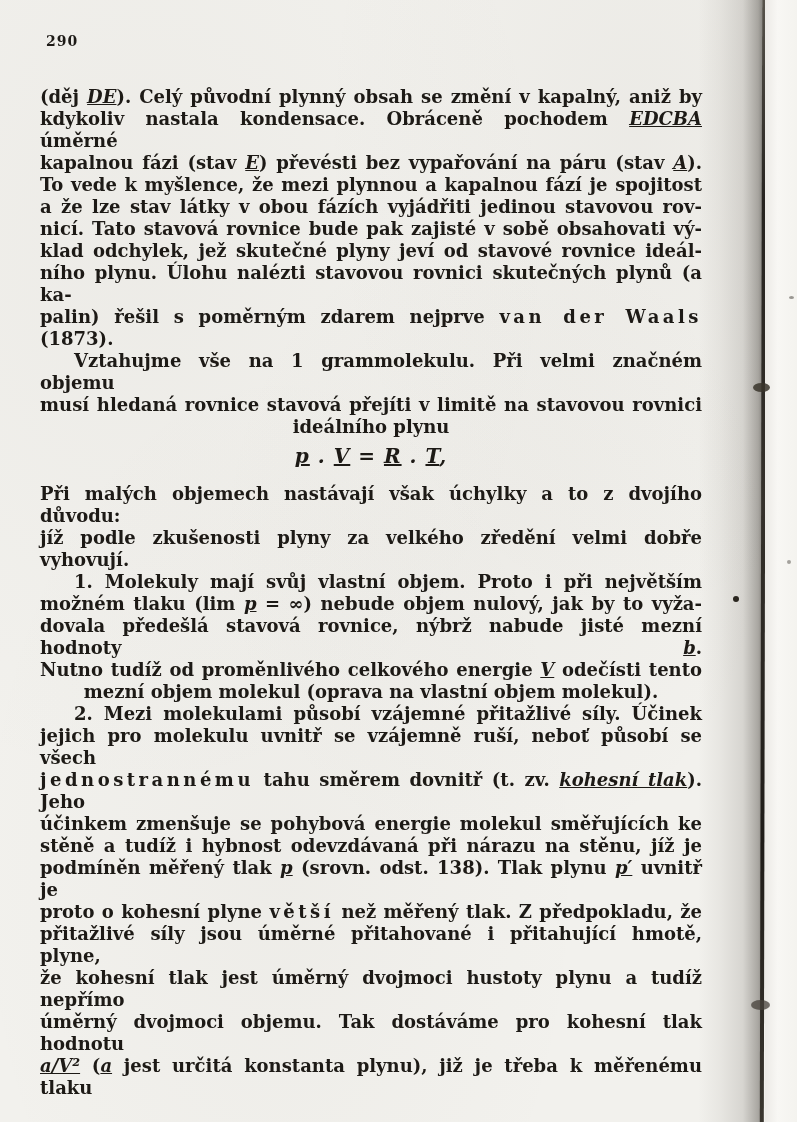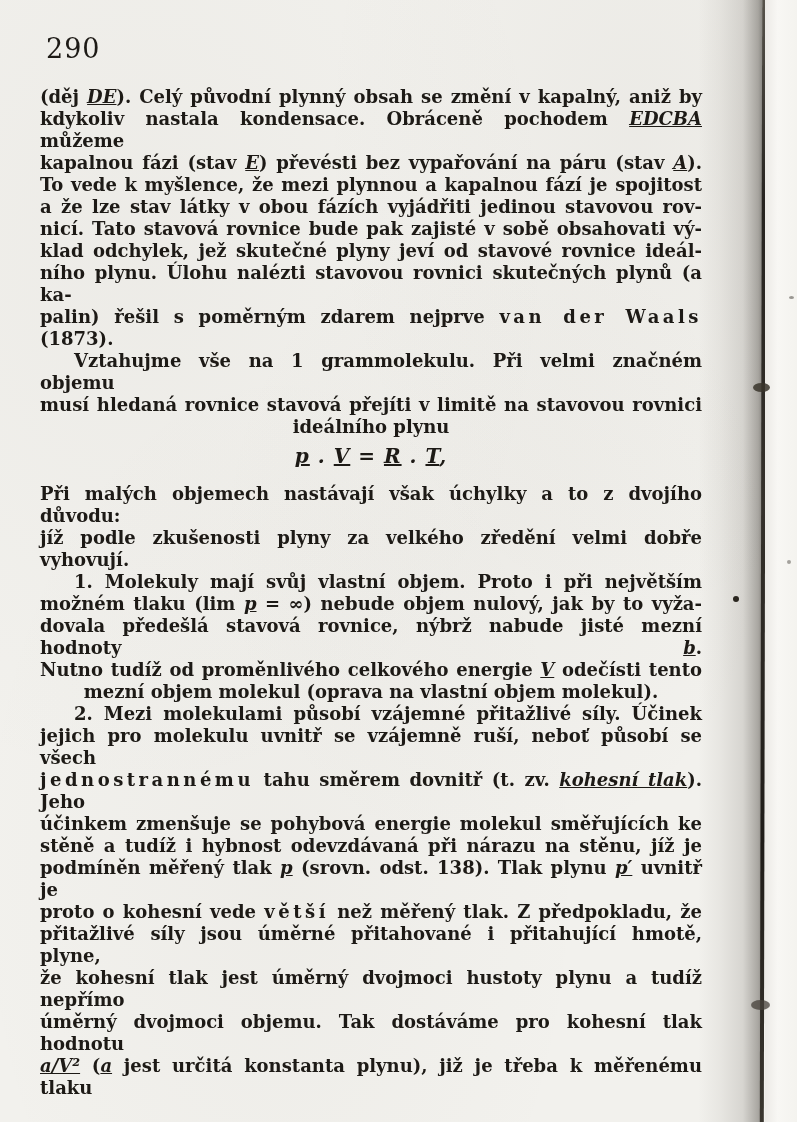--- a/index.html
+++ b/index.html
@@ -7,21 +7,21 @@
     position:relative;width:797px;height:1122px;overflow:hidden;
     background-color:var(--paper,#f2f1ed);
     background-image:
       radial-gradient(ellipse at 18% 22%, rgba(120,112,98,0.045), transparent 45%),
       radial-gradient(ellipse at 62% 48%, rgba(120,112,98,0.04), transparent 40%),
       radial-gradient(ellipse at 35% 78%, rgba(120,112,98,0.035), transparent 42%),
       radial-gradient(ellipse at 80% 12%, rgba(120,112,98,0.05), transparent 35%);
     font-family:"DejaVu Serif","Liberation Serif",serif;
     color:var(--ink,#1d1a16);
   }
-  .pageno{position:absolute;left:46px;top:33px;font-size:27px;font-weight:400;letter-spacing:1px;}
+  .pageno{position:absolute;left:46px;top:33px;font-size:14px;font-weight:700;letter-spacing:1px;}
   .text{position:absolute;left:40px;top:86px;width:662px;font-size:18px;line-height:22px;font-weight:700;}
   .jl{text-align:justify;text-align-last:justify;}
   .ll{text-align:center;}
   .ind{text-indent:34px;}
   .sp{letter-spacing:3.5px;}
   .i{font-style:italic;text-decoration:underline;}
   .fm1{text-align:center;font-size:20px;margin:7px 0 16px;letter-spacing:1px;font-style:italic;}
   .fm1 span{white-space:pre;}
   .bind-shade{position:absolute;top:0;left:698px;width:64px;height:100%;
     background:linear-gradient(90deg,rgba(90,84,74,0) 0%,rgba(90,84,74,0.07) 35%,rgba(80,74,66,0.17) 70%,rgba(60,55,48,0.40) 94%,rgba(50,46,40,0.52) 100%);}
@@ -37,21 +37,21 @@
   .s4{left:789px;top:296px;width:5px;height:3px;opacity:.45;}
   .s5{left:787px;top:560px;width:4px;height:4px;opacity:.4;}
 </style>
 </head>
 <body>
 
 <div class="page">
   <div class="pageno">290</div>
   <div class="text">
       <div class="jl"><span>(děj </span><span class="i">DE</span><span>). Celý původní plynný obsah se změní v kapalný, aniž by</span></div>
-      <div class="jl"><span>kdykoliv nastala kondensace. Obráceně pochodem </span><span class="i">EDCBA</span><span> můžeme</span></div>
+      <div class="jl"><span>kdykoliv nastala kondensace. Obráceně pochodem </span><span class="i">EDCBA</span><span> úměrné</span></div>
       <div class="jl"><span>kapalnou fázi (stav </span><span class="i">E</span><span>) převésti bez vypařování na páru (stav </span><span class="i">A</span><span>).</span></div>
       <div class="jl"><span>To vede k myšlence, že mezi plynnou a kapalnou fází je spojitost</span></div>
       <div class="jl"><span>a že lze stav látky v obou fázích vyjádřiti jedinou stavovou rov-</span></div>
       <div class="jl"><span>nicí. Tato stavová rovnice bude pak zajisté v sobě obsahovati vý-</span></div>
       <div class="jl"><span>klad odchylek, jež skutečné plyny jeví od stavové rovnice ideál-</span></div>
       <div class="jl"><span>ního plynu. Úlohu nalézti stavovou rovnici skutečných plynů (a ka-</span></div>
       <div class="jl"><span>palin) řešil s poměrným zdarem nejprve </span><span class="sp">van der Waals</span><span> (1873).</span></div>
       <div class="jl ind"><span>Vztahujme vše na 1 grammolekulu. Při velmi značném objemu</span></div>
       <div class="jl"><span>musí hledaná rovnice stavová přejíti v limitě na stavovou rovnici</span></div>
       <div class="ll"><span>ideálního plynu</span></div>
@@ -62,21 +62,21 @@
       <div class="jl"><span>možném tlaku (lim </span><span class="i">p</span><span> = ∞) nebude objem nulový, jak by to vyža-</span></div>
       <div class="jl"><span>dovala předešlá stavová rovnice, nýbrž nabude jisté mezní hodnoty </span><span class="i">b</span><span>.</span></div>
       <div class="jl"><span>Nutno tudíž od proměnlivého celkového energie </span><span class="i">V</span><span> odečísti tento</span></div>
       <div class="ll"><span>mezní objem molekul (oprava na vlastní objem molekul).</span></div>
       <div class="jl ind"><span>2. Mezi molekulami působí vzájemné přitažlivé síly. Účinek</span></div>
       <div class="jl"><span>jejich pro molekulu uvnitř se vzájemně ruší, neboť působí se všech</span></div>
       <div class="jl"><span class="sp">jednostrannému</span><span> tahu směrem dovnitř (t. zv. </span><span class="i">kohesní tlak</span><span>). Jeho</span></div>
       <div class="jl"><span>účinkem zmenšuje se pohybová energie molekul směřujících ke</span></div>
       <div class="jl"><span>stěně a tudíž i hybnost odevzdávaná při nárazu na stěnu, jíž je</span></div>
       <div class="jl"><span>podmíněn měřený tlak </span><span class="i">p</span><span> (srovn. odst. 138). Tlak plynu </span><span class="i">p′</span><span> uvnitř je</span></div>
-      <div class="jl"><span>proto o kohesní vede </span><span class="sp">větší</span><span> než měřený tlak. Z předpokladu, že</span></div>
+      <div class="jl"><span>proto o kohesní plyne </span><span class="sp">větší</span><span> než měřený tlak. Z předpokladu, že</span></div>
       <div class="jl"><span>přitažlivé síly jsou úměrné přitahované i přitahující hmotě, plyne,</span></div>
       <div class="jl"><span>že kohesní tlak jest úměrný dvojmoci hustoty plynu a tudíž nepřímo</span></div>
       <div class="jl"><span>úměrný dvojmoci objemu. Tak dostáváme pro kohesní tlak hodnotu</span></div>
       <div class="jl"><span class="i">a/V²</span><span> (</span><span class="i">a</span><span> jest určitá konstanta plynu), již je třeba k měřenému tlaku</span></div>
     </div>
   <div class="bind-shade"></div>
   <div class="bind-line"></div>
   <div class="edge-strip"></div>
   <div class="speck s1"></div>
   <div class="speck s2"></div>

